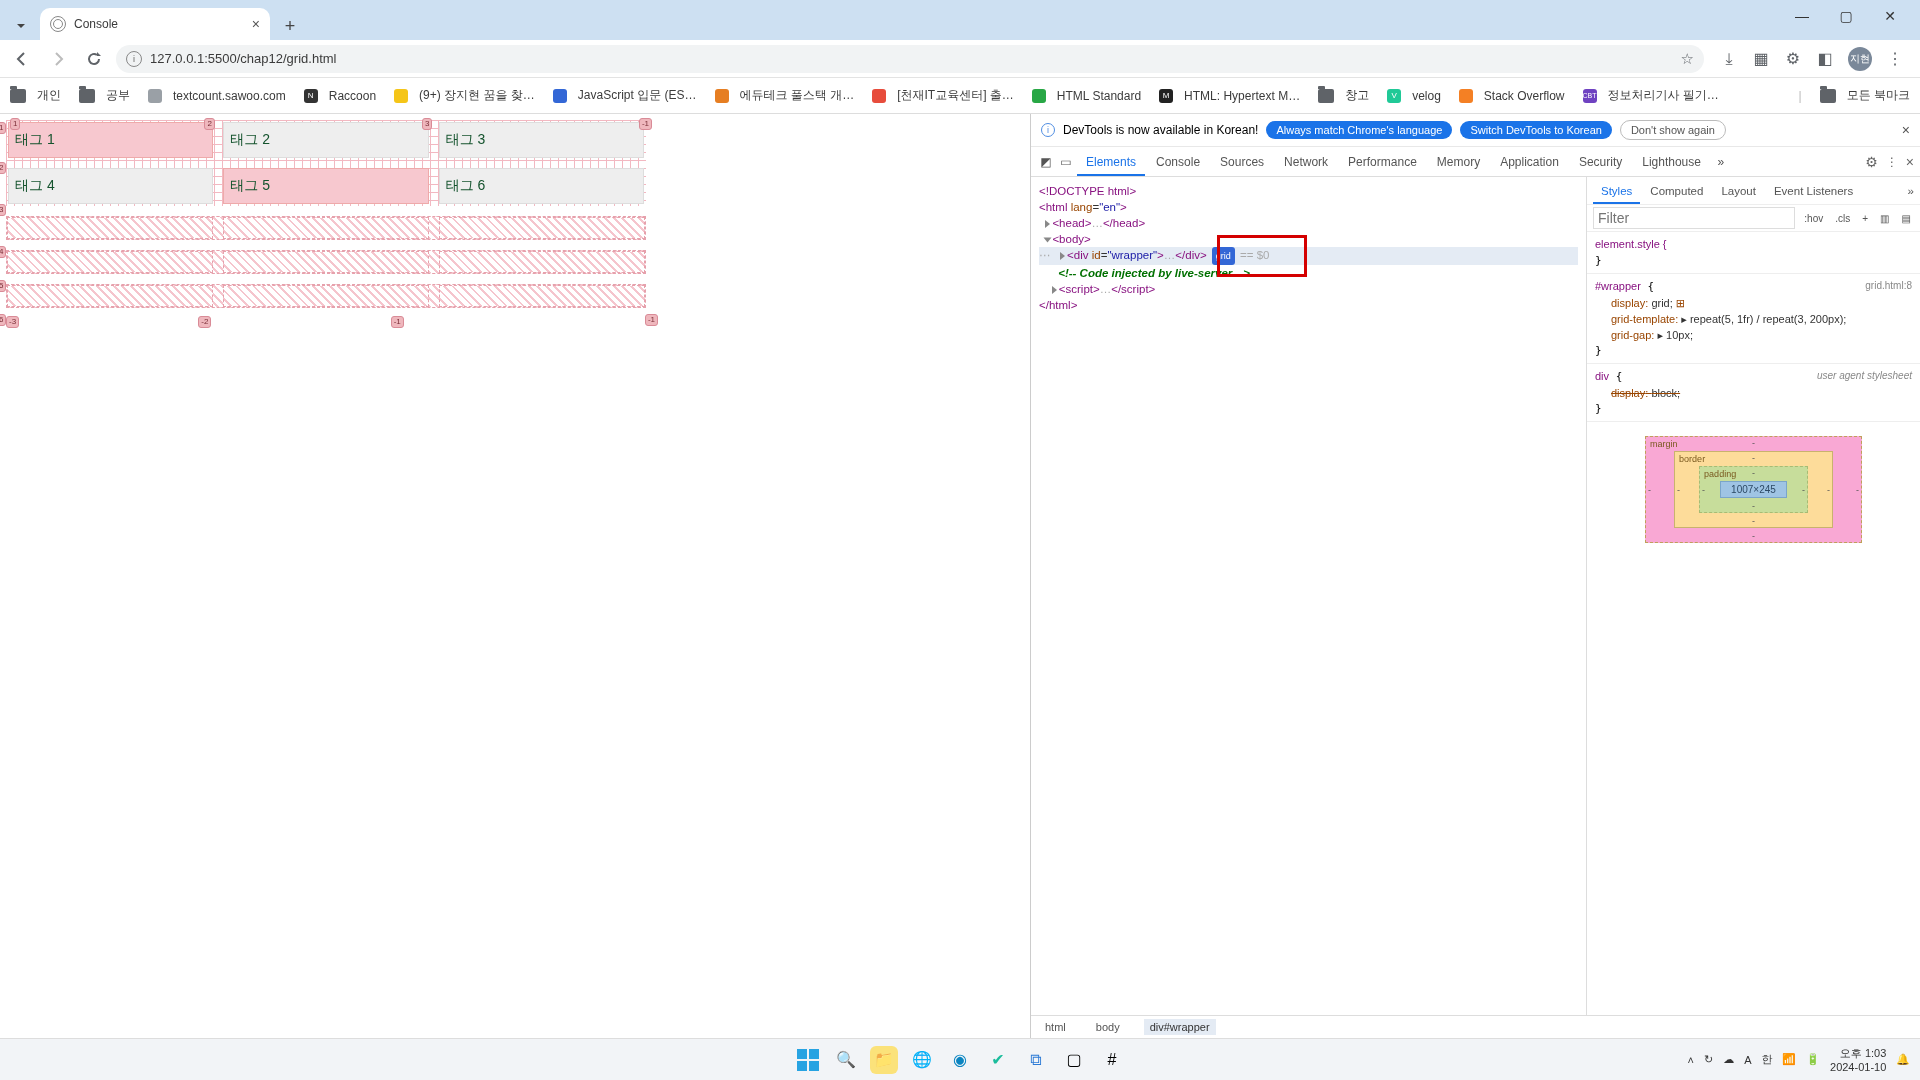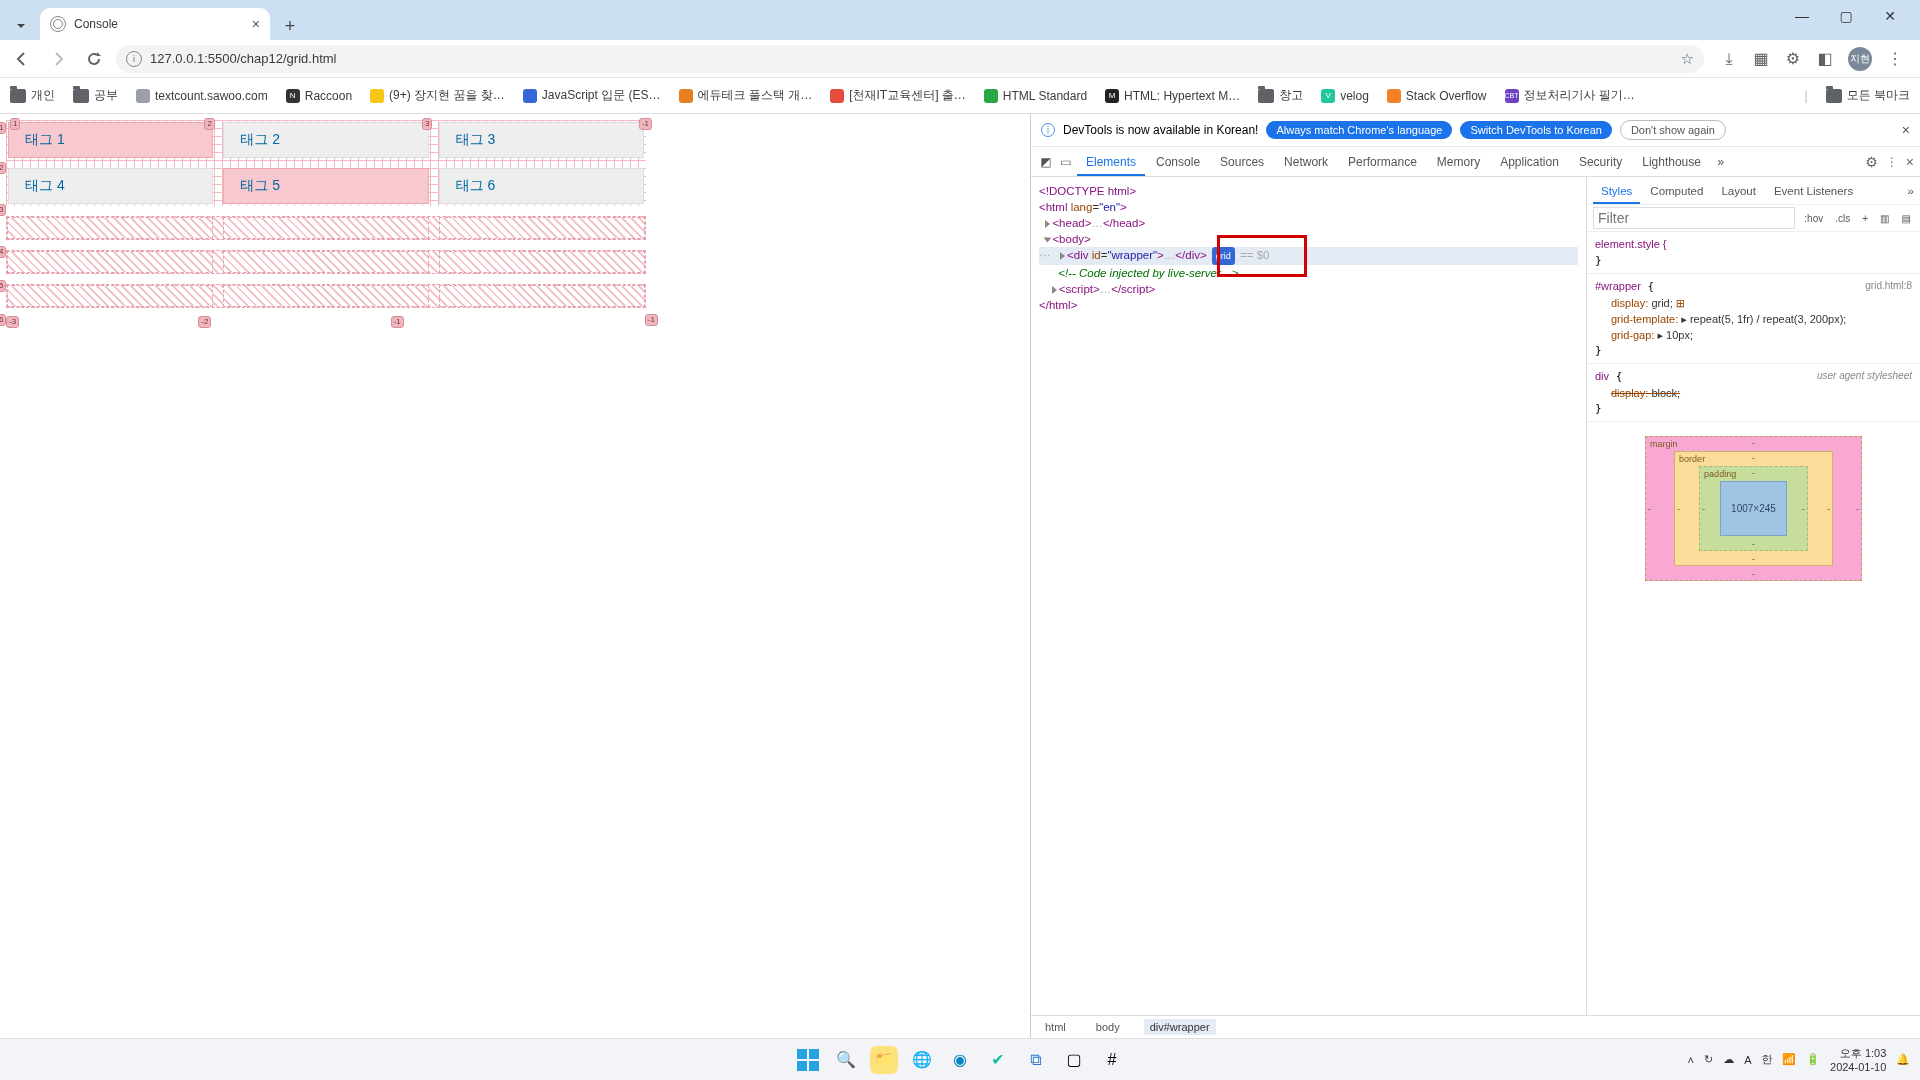--- a/index.html
+++ b/index.html
@@ -22,21 +22,21 @@
   .navbtn { width:28px; height:28px; display:flex; align-items:center; justify-content:center; color:#5f6368; }
   .navbtn svg { width:16px; height:16px; fill:#5f6368; }
   .urlbox { flex:1; height:28px; background:#f1f3f4; border-radius:14px; display:flex; align-items:center; padding:0 10px; gap:8px; font-size:13px; color:#3b3b3b; }
   .urlbox .info { width:16px; height:16px; border:1px solid #888; border-radius:50%; display:flex; align-items:center; justify-content:center; font-size:9px; color:#666; }
   .toolicons { display:flex; gap:14px; padding:0 8px; align-items:center; }
   .toolicons .ic { width:18px; height:18px; color:#5f6368; display:flex; align-items:center; justify-content:center; }
   .avatar { width:24px; height:24px; border-radius:50%; background:#7a8899; color:#fff; font-size:10px; display:flex; align-items:center; justify-content:center; }
 
   
   .bookbar { height:36px; background:#fff; display:flex; align-items:center; padding:0 10px; gap:18px; font-size:12px; color:#3b3b3b; border-bottom:1px solid #ddd; }
-  .bk { display:flex; align-items:center; gap:5px; white-space:nowrap; }
+  .bk { display:flex; align-items:center; gap:11px; white-space:nowrap; }
   .bk .folder, .bk .fav { width:16px; height:14px; }
   .bk .folder { background:#5f6368; border-radius:2px; position:relative; }
   .bk .folder::before { content:""; position:absolute; top:-3px; left:0; width:7px; height:3px; background:#5f6368; border-radius:1px 1px 0 0; }
   .bk .dot { width:14px; height:14px; border-radius:3px; }
   .sep { margin-left:auto; }
 
   
   .workspace { position:absolute; top:114px; left:0; right:0; bottom:42px; display:flex; }
   .page { flex: 0 0 1030px; overflow:hidden; padding:6px 6px; position:relative; }
   .devtools { flex:1; border-left:1px solid #ccc; background:#fff; display:flex; flex-direction:column; }
@@ -54,21 +54,21 @@
     background-size: 8px 8px;
     padding:2px;
     position:relative;
   }
   .griddemo::before {
     content:"";
     position:absolute; inset:0;
     background:#fff;
     z-index:-1;
   }
-  .cell { background:#eee; border:1px solid #ddd; color:#0369a1; font-size:14px; display:flex; align-items:center; padding-left:16px; position:relative; z-index:1;}
+  .cell { background:#eee; border:1px solid #ddd; color:#14532d; font-size:14px; display:flex; align-items:center; padding-left:6px; position:relative; z-index:1;}
   .cell.active { background:#f7c8cf; border:1px solid #eaa; }
   
   
   .hatchrow { height:24px; margin-top:10px; border:1px dashed #e6a1ac; background:repeating-linear-gradient(45deg,#fff,#fff 4px,#f5c5cd 4px,#f5c5cd 6px); display:grid; grid-template-columns: repeat(3,1fr); gap:10px; }
   .hatchrow div { border:1px dashed #e6a1ac; background:repeating-linear-gradient(45deg,#fff,#fff 4px,#f5c5cd 4px,#f5c5cd 6px); }
 
   .linelabel { position:absolute; font-size:8px; background:#efb7bd; color:#7a2f38; border:1px solid #d98b97; border-radius:3px; padding:0 2px; line-height:10px; z-index:3;}
   
   
   .dt-banner { display:flex; align-items:center; gap:8px; padding:6px 10px; font-size:12px; border-bottom:1px solid #e8e8e8; }
@@ -84,21 +84,21 @@
   .dt-tabs .right { margin-left:auto; display:flex; gap:8px; align-items:center; color:#666; }
   .gear { font-size:14px; }
   .xbtn { font-size:14px; }
 
   .dt-body { flex:1; display:flex; overflow:hidden; }
   .dom { flex: 0 0 555px; font-family:Menlo,Consolas,monospace; font-size:11.5px; color:#333; padding:6px 8px; overflow:auto; position:relative; }
   .dom .ln { white-space:pre; line-height:16px; }
   .tg { color:#881280; }
   .attr { color:#994500; }
   .val { color:#1a1aa6; }
-  .cm { color:#007000; font-style:italic; }
+  .cm { color:#007000; font-style:italic;font-weight:bold; }
   .sel { background:#e4ebf4; }
   .badge { background:#3367d6; color:#fff; font-size:9px; padding:1px 4px; border-radius:3px; display:inline-block; margin:0 2px; vertical-align:middle;}
   .dim { color:#aaa; }
   .tri { display:inline-block; width:0; height:0; border-style:solid; border-width:4px 0 4px 5px; border-color:transparent transparent transparent #888; margin-right:2px; vertical-align:middle; }
   .tri.down { transform:rotate(90deg); }
 
   .redbox { position:absolute; border:3px solid #d40000; pointer-events:none; }
 
   .styles { flex:1; border-left:1px solid #ddd; display:flex; flex-direction:column; font-size:11.5px; }
   .styles-tabs { display:flex; align-items:center; gap:2px; padding:0 6px; border-bottom:1px solid #eee; height:28px; color:#555; }
@@ -115,21 +115,21 @@
   .rule .prop { color:#994500; margin-left:16px; display:block; }
   .rule .vval { color:#333; }
   .rule .src { float:right; color:#888; font-size:10px; }
   .strike { text-decoration:line-through; color:#888; }
   .uas { color:#888; font-style:italic; }
 
   .boxmodel { padding:14px; display:flex; justify-content:center; }
   .bm-margin { border:1px dashed #bfa05a; background:#f9a8d4; padding:14px 28px; position:relative; font-size:9px; color:#7a5a20; text-align:center; }
   .bm-border { border:1px solid #c9b26e; background:#fddc9a; padding:14px 24px; position:relative; }
   .bm-padding { border:1px dashed #a7bb74; background:#c7dd9b; padding:14px 20px; position:relative; }
-  .bm-content { background:#9fc4e4; border:1px solid #7aa5c9; padding:21px 10px; color:#2d4a66; font-size:10px; white-space:nowrap;}
+  .bm-content { background:#9fc4e4; border:1px solid #7aa5c9; padding:2px 10px; color:#2d4a66; font-size:10px; white-space:nowrap;}
   .bm-label { position:absolute; top:2px; left:4px; font-size:9px; }
   .dash { position:absolute; font-size:9px; color:#555; }
   .dash.t { top:1px; left:50%; transform:translateX(-50%);}
   .dash.b { bottom:1px; left:50%; transform:translateX(-50%);}
   .dash.l { left:2px; top:50%; transform:translateY(-50%);}
   .dash.r { right:2px; top:50%; transform:translateY(-50%);}
 
   .crumbs { border-top:1px solid #ddd; font-size:11px; padding:3px 8px; color:#555; display:flex; gap:18px; }
   .crumb { padding:2px 6px; }
   .crumb.active { background:#e4ebf4; color:#333; }

